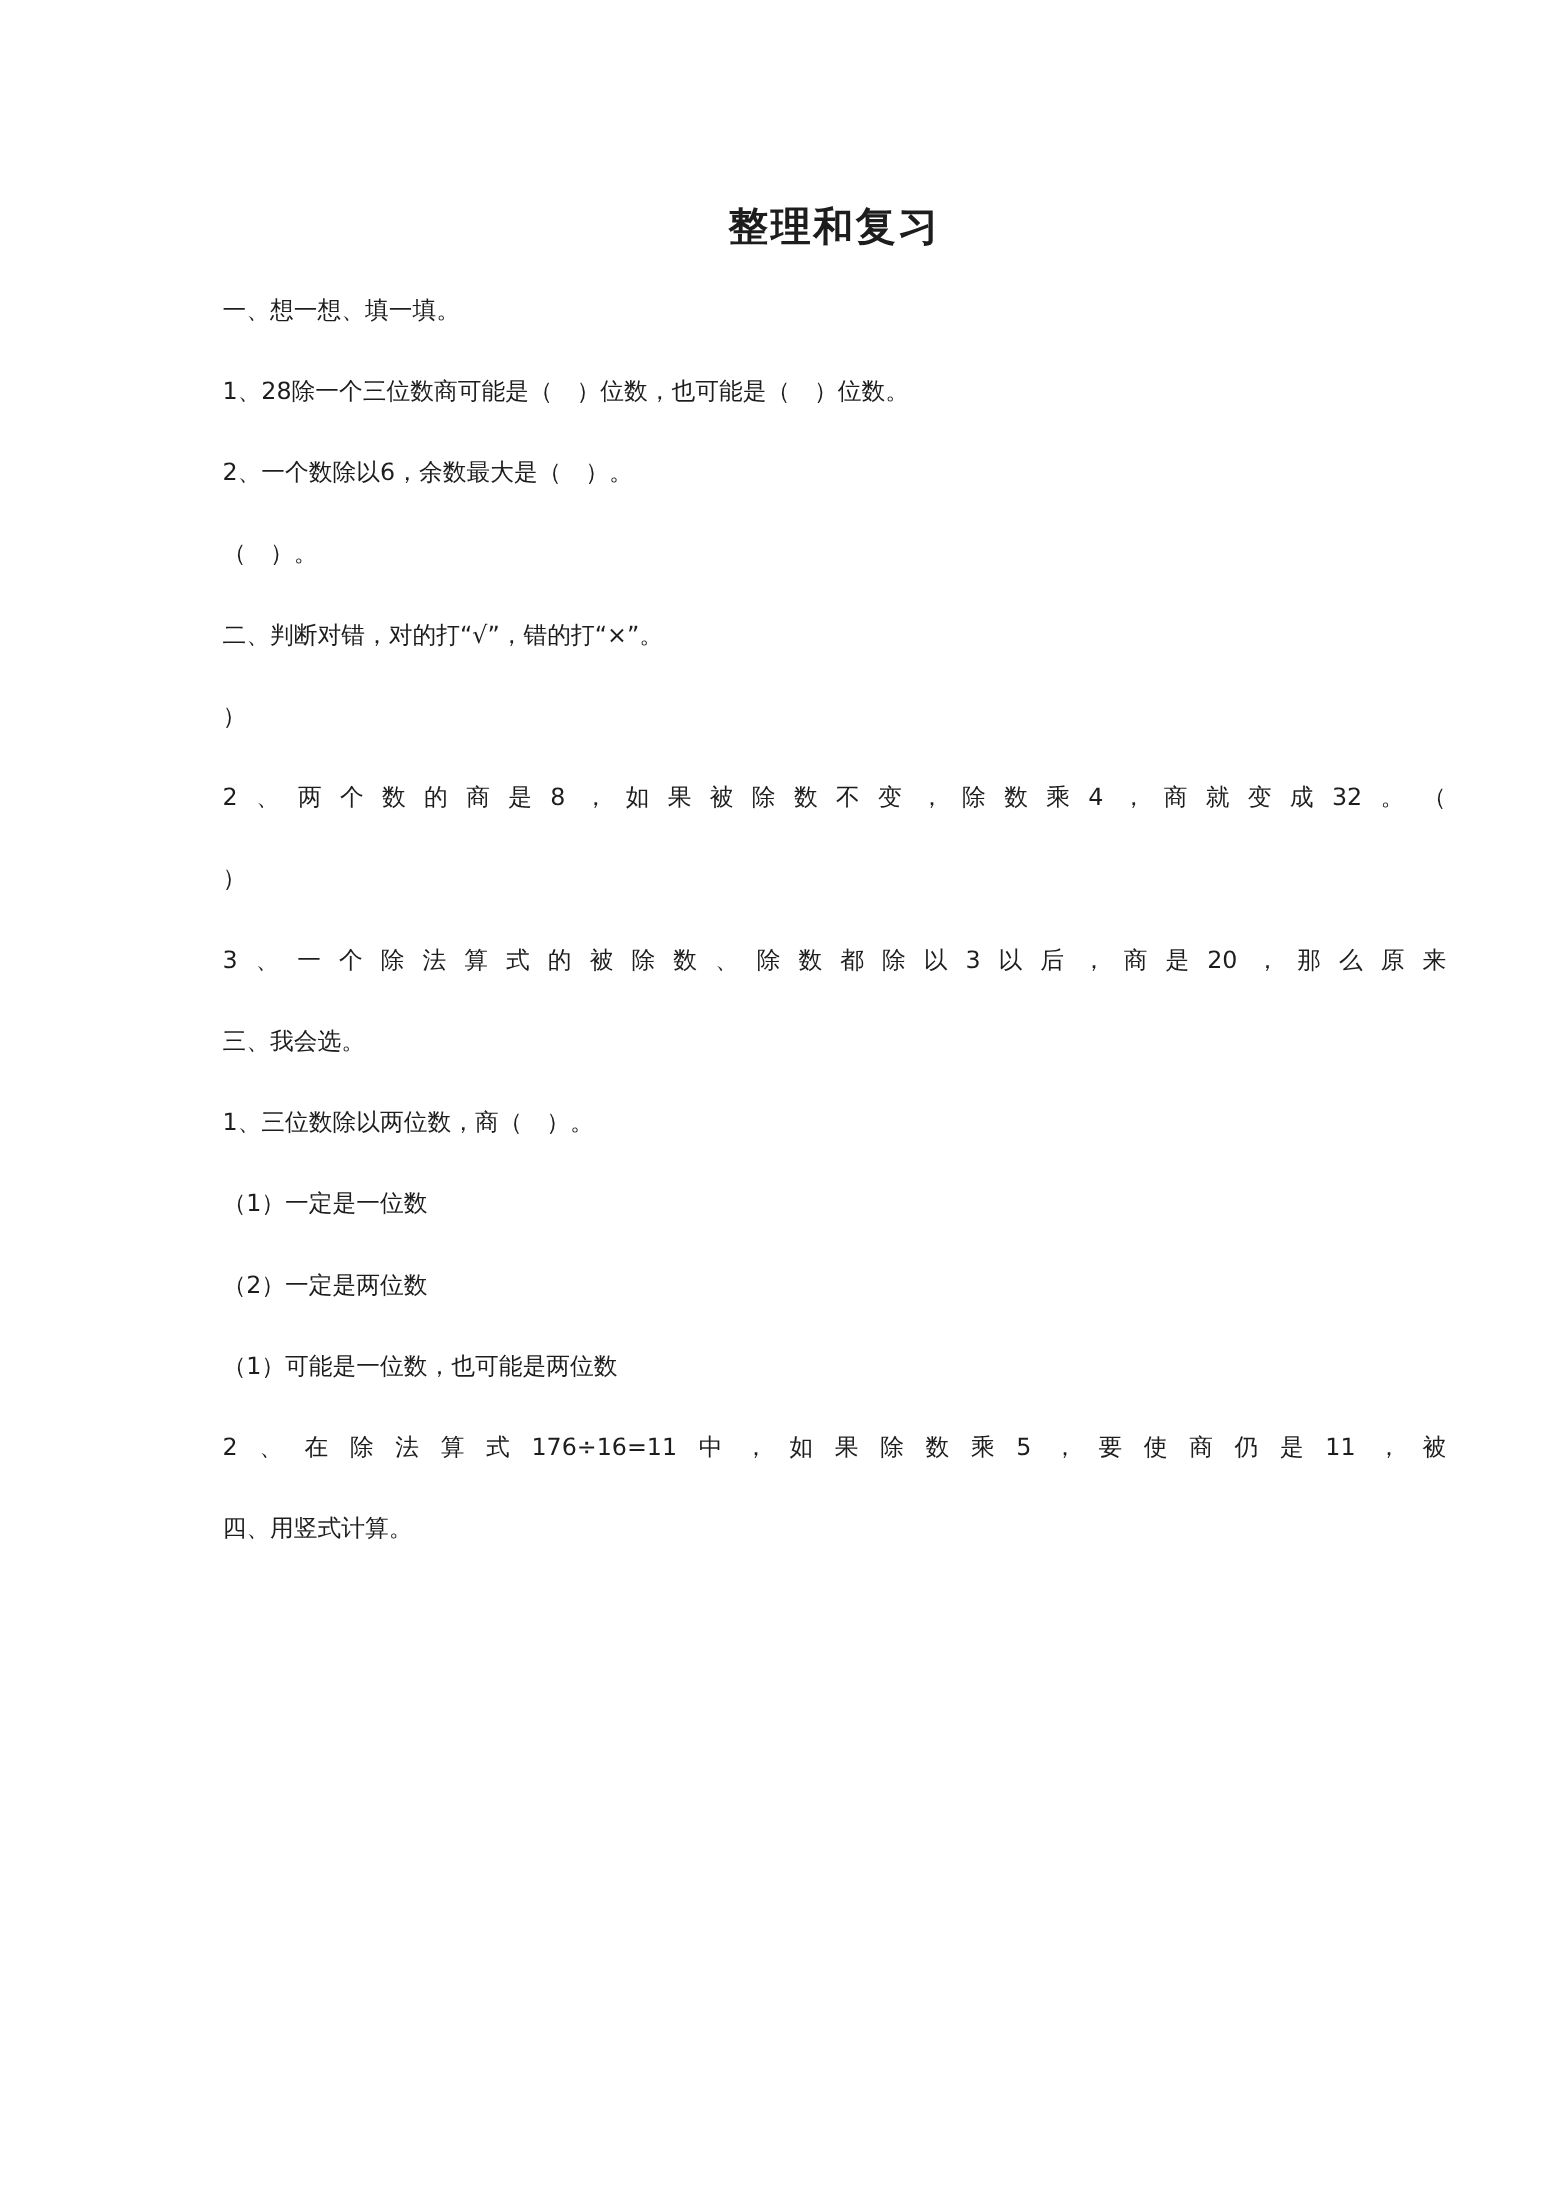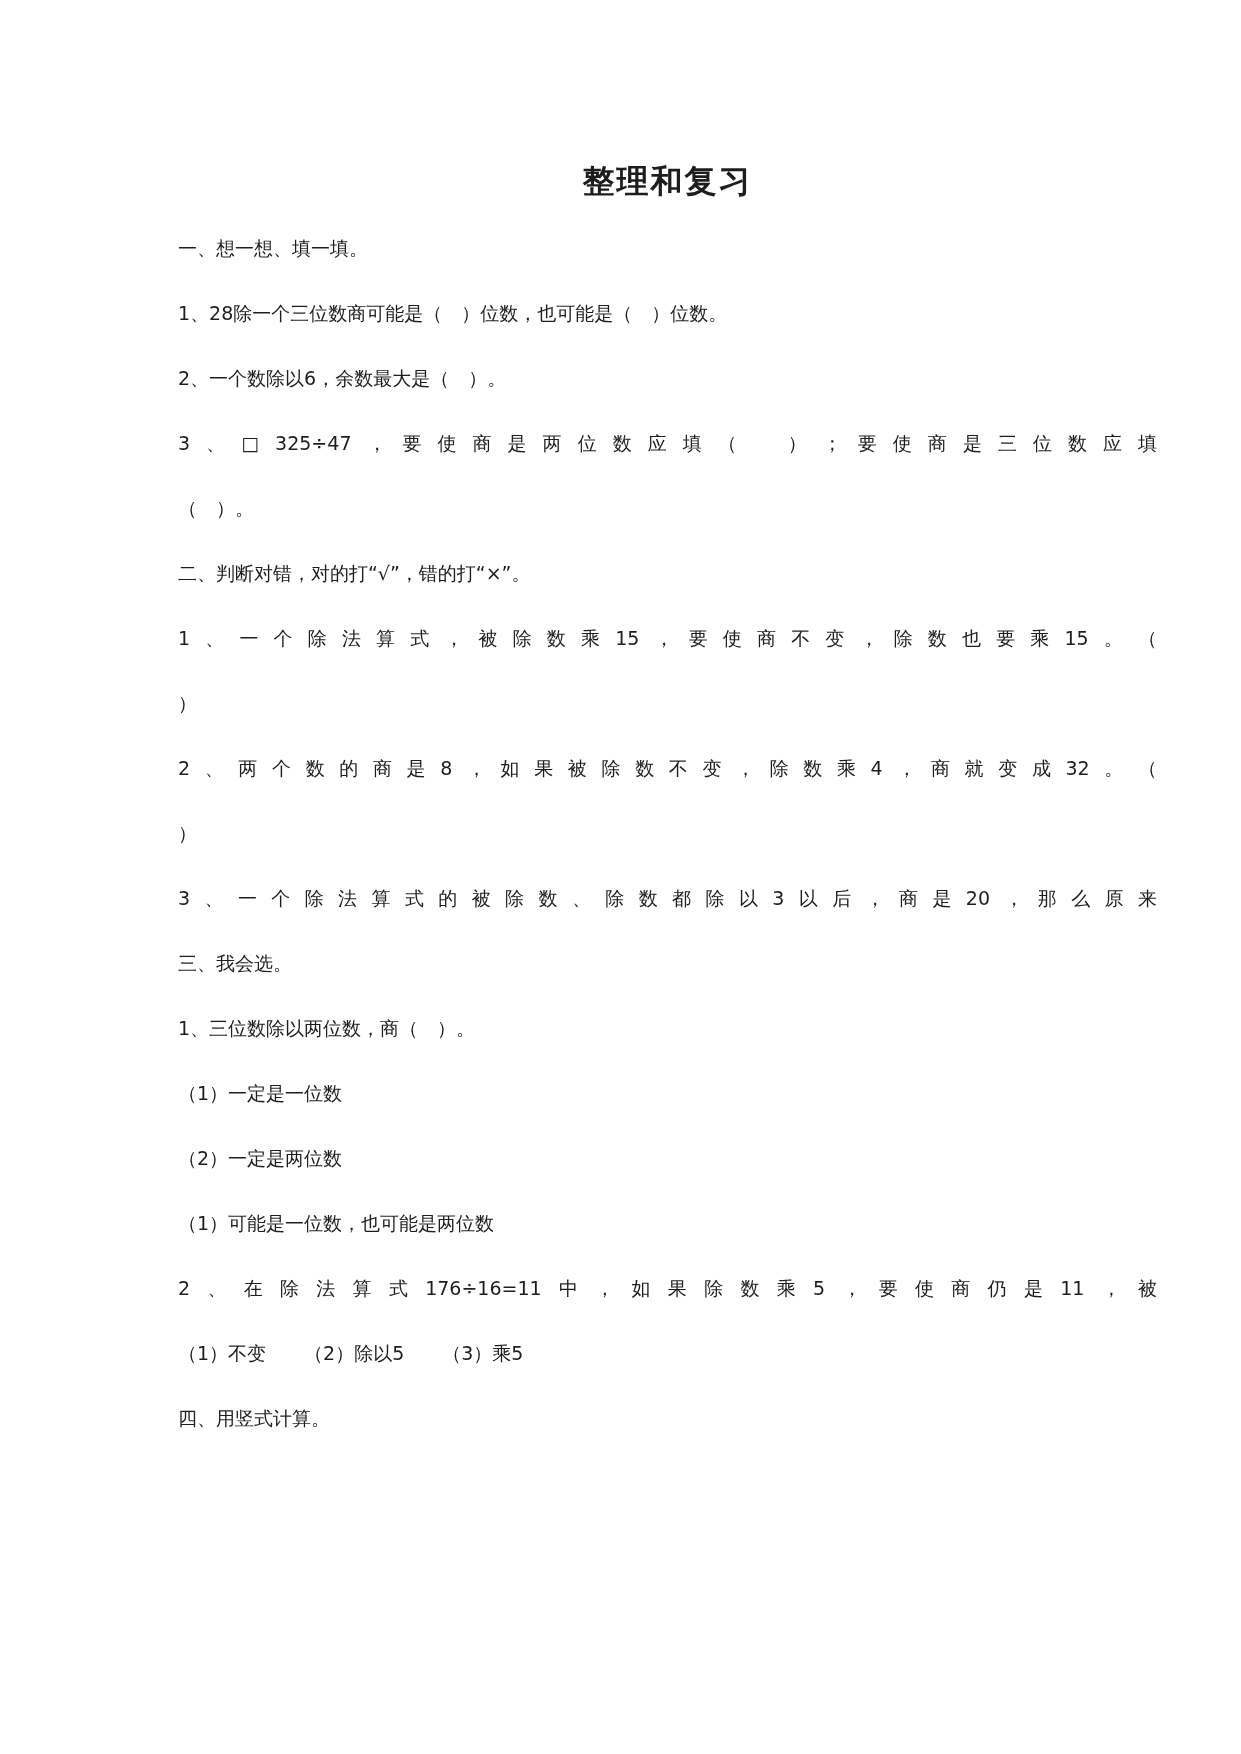--- a/index.html
+++ b/index.html
@@ -44,30 +44,27 @@
 </style>
 </head>
 <body>
 
 <div class="page">
   <h1 class="doc-title">整理和复习</h1>
   <div id="lines">
       <div class="line">一、想一想、填一填。</div>
       <div class="line">1、28除一个三位数商可能是（　）位数，也可能是（　）位数。</div>
       <div class="line">2、一个数除以6，余数最大是（　）。</div>
-      <div class="line fill">3、□325÷47，要使商是两位数应填（　）；要使商是三位数应填</div>
       <div class="line">（　）。</div>
       <div class="line">二、判断对错，对的打“√”，错的打“×”。</div>
-      <div class="line fill">1、一个除法算式，被除数乘15，要使商不变，除数也要乘15。（</div>
       <div class="line">）</div>
       <div class="line fill">2、两个数的商是8，如果被除数不变，除数乘4，商就变成32。（</div>
       <div class="line">）</div>
       <div class="line fill">3、一个除法算式的被除数、除数都除以3以后，商是20，那么原来</div>
       <div class="line">三、我会选。</div>
       <div class="line">1、三位数除以两位数，商（　）。</div>
       <div class="line">（1）一定是一位数</div>
       <div class="line">（2）一定是两位数</div>
       <div class="line">（1）可能是一位数，也可能是两位数</div>
       <div class="line fill">2、在除法算式176÷16=11中，如果除数乘5，要使商仍是11，被</div>
-      <div class="line">（1）不变　　（2）除以5　　（3）乘5</div>
       <div class="line">四、用竖式计算。</div>
     </div>
 </div>
 
 </body></html>

